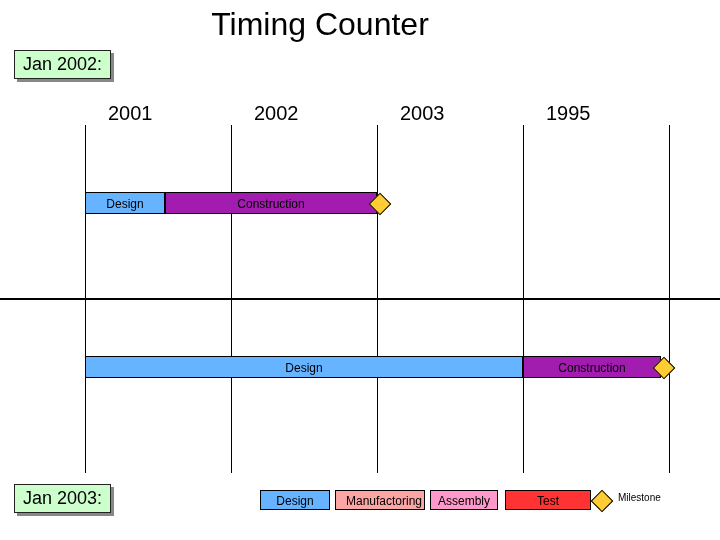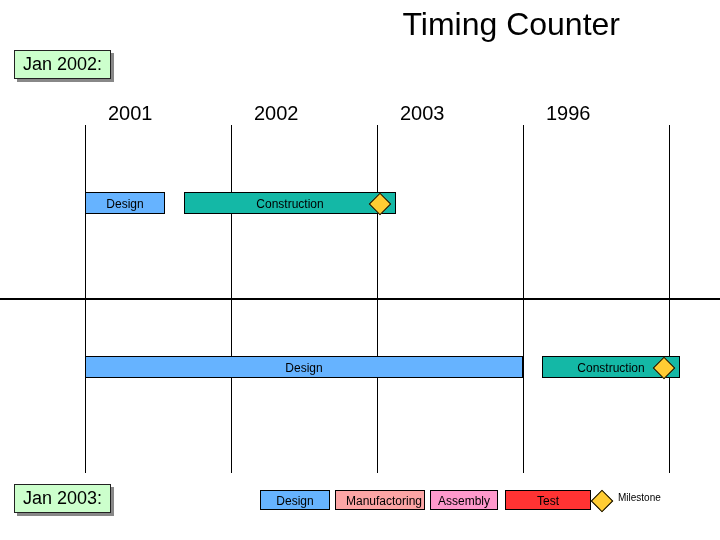--- a/index.html
+++ b/index.html
@@ -7,22 +7,22 @@
     padding: 0;
     width: 720px;
     height: 540px;
     background: #ffffff;
     font-family: "Comic Sans MS", "Comic Sans", cursive, sans-serif;
     color: #000;
   }
   .slide { position: relative; width: 720px; height: 540px; }
   .title {
     position: absolute;
-    top: 6px; left: 0; width: 620px;
-    text-align: right;
+    top: 6px; left: 10px; width: 620px;
+    text-align: center;
     font-size: 32px;
   }
   .tag {
     position: absolute;
     font-size: 18px;
     background: #ccffcc;
     border: 1px solid #222;
     padding: 3px 8px;
     box-shadow: 3px 3px 0 #888;
     text-align: center;
@@ -41,21 +41,21 @@
     height: 22px;
     border: 1px solid #000;
     font-size: 12px;
     text-align: center;
     line-height: 22px;
     box-sizing: border-box;
     white-space: nowrap;
     overflow: hidden;
   }
   .design { background: #66b3ff; }
-  .construction { background: #14b8a6; margin-left: 19px; }
+  .construction { background: #a21caf; }
   .manuf { background: #fca5a5; padding-left: 8px; }
   .assembly { background: #ff99cc; }
   .test   { background: #ff3333; color:#000; }
   
   .milestone {
     position: absolute;
     width: 14px; height: 14px;
     background: #ffcc33;
     border: 1px solid #000;
     transform: rotate(45deg);
@@ -80,21 +80,21 @@
 
 <div class="slide">
 
   <div class="title">Timing Counter</div>
 
   <div class="tag" style="left:14px; top:50px;">Jan 2002:</div>
 
   <div class="year" style="left:108px;">2001</div>
   <div class="year" style="left:254px;">2002</div>
   <div class="year" style="left:400px;">2003</div>
-  <div class="year" style="left:546px;">1996</div>
+  <div class="year" style="left:546px;">1995</div>
 
   <div class="vline" style="left:85px;"></div>
   <div class="vline" style="left:231px;"></div>
   <div class="vline" style="left:377px;"></div>
   <div class="vline" style="left:523px;"></div>
   <div class="vline" style="left:669px;"></div>
 
   <div class="baseline" style="top:298px;"></div>
 
   <div class="bar design" style="left:85px; top:192px; width:80px;">Design</div>

